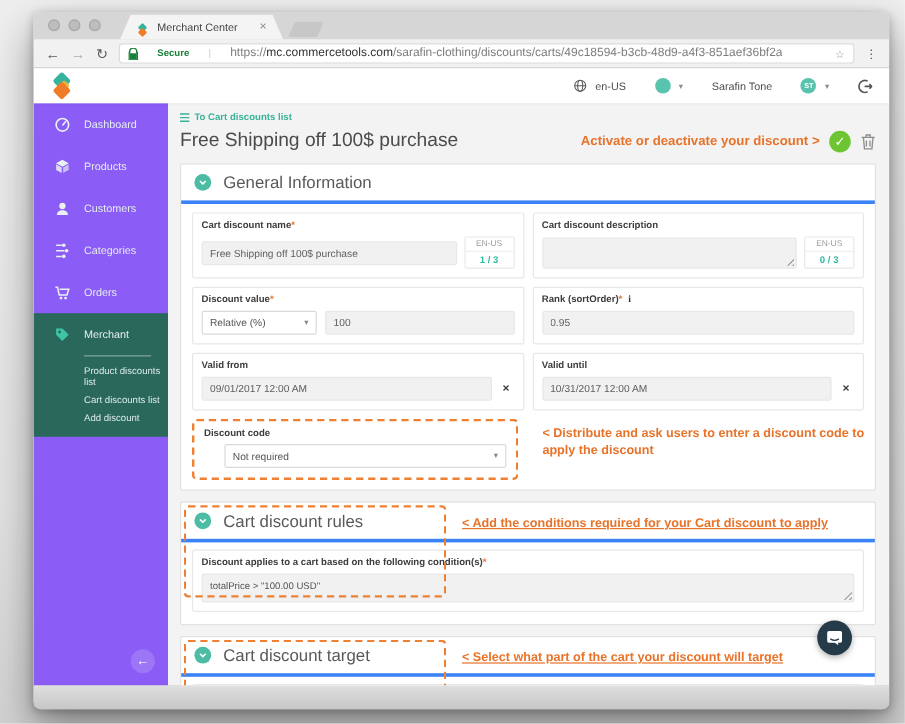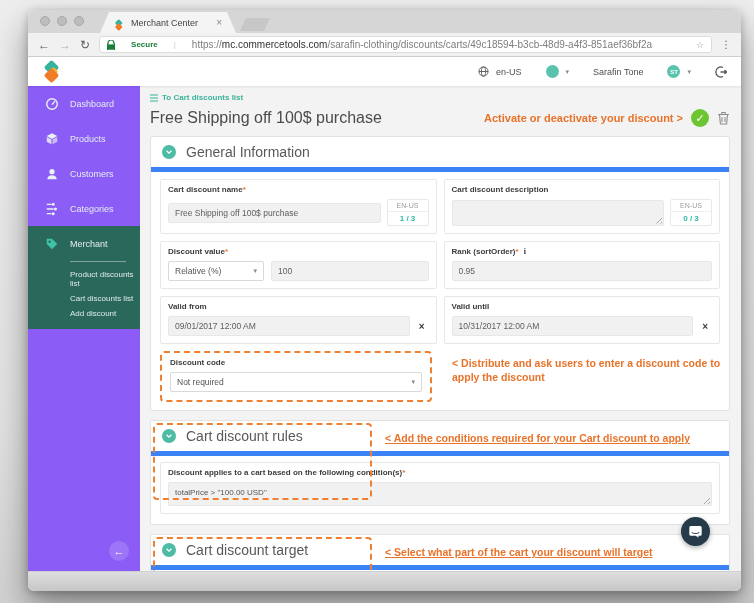--- a/index.html
+++ b/index.html
@@ -66,21 +66,21 @@
   .breadcrumb { display:flex; align-items:center; gap:4px; color:#3ab39b; font-size:8px; font-weight:bold; }
   .breadcrumb svg { width:8px; height:8px; }
   .titlerow { display:flex; align-items:center; margin-top:7px; }
   .pagetitle { font-size:16px; font-weight:400; color:#4b4b4b; }
   .titlerow .right { margin-left:auto; display:flex; align-items:center; gap:8px; }
   .hint { color:#e8732a; font-weight:bold; font-size:11px; }
   .check-toggle { width:18px; height:18px; border-radius:50%; background:#6cc531; color:#fff; font-size:11px; display:flex; align-items:center; justify-content:center; }
   .trash svg { width:13px; height:14px; display:block; }
 
   .card { background:#fff; border:1px solid #e2e2e2; border-radius:2px; margin-top:9px; position:relative; }
-  .sechead { display:flex; align-items:center; gap:10px; padding:7px 11px; border-bottom:5px solid #3b82f6; }
+  .sechead { display:flex; align-items:center; gap:10px; padding:7px 11px; border-bottom:3px solid #3b82f6; }
   .chev-circ { width:14px; height:14px; border-radius:50%; background:#4cbca4; display:flex; align-items:center; justify-content:center; flex:none; }
   .chev-circ svg { width:8px; height:8px; }
   .sectitle { font-size:14px; color:#595959; }
 
   .fieldgrid { display:grid; grid-template-columns:1fr 1fr; gap:7px; padding:7px 9px 4px; }
   .fieldbox { border:1px solid #e7e7e7; border-radius:2px; padding:5px 7px 7px; background:#fff; }
   .flabel { font-size:8px; font-weight:bold; color:#3c3c3c; }
   .flabel .req { color:#e8732a; }
   .info-i { display:inline-block; font-size:8px; font-weight:bold; color:#333; margin-left:5px; font-family:"Liberation Serif", serif; }
   .controlrow { display:flex; align-items:center; margin-top:5px; }
@@ -208,20 +208,28 @@
         </div>
         <div class="navitem">
           <svg viewBox="0 0 24 24" fill="#e9f1f2">
               <path d="M3 4h8M3 12h12M3 20h8" stroke="#e9f1f2" stroke-width="2.2"></path>
               <circle cx="14" cy="4" r="2.6"></circle>
               <circle cx="18" cy="12" r="2.6"></circle>
               <circle cx="14" cy="20" r="2.6"></circle>
             </svg>
           <span class="lbl">Categories</span>
         </div>
+        <div class="navitem">
+          <svg viewBox="0 0 24 24">
+              <path d="M2 4h3l2.5 11h11l2.5-8H8" fill="none" stroke="#e9f1f2" stroke-width="2.2"></path>
+              <circle cx="10" cy="19.5" r="2" fill="#e9f1f2"></circle>
+              <circle cx="16.5" cy="19.5" r="2" fill="#e9f1f2"></circle>
+            </svg>
+          <span class="lbl">Orders</span>
+        </div>
         <div class="nav-active">
           <div class="navitem">
             <svg viewBox="0 0 24 24">
                 <path d="M3 12V3h9l9 9-9 9z" fill="#3ec3a6"></path>
                 <circle cx="8" cy="8" r="2" fill="#2a685c"></circle>
               </svg>
             <span class="lbl">Merchant</span>
           </div>
           <div class="divider"></div>
           <div class="subitem">Product discounts list</div>
@@ -315,21 +323,21 @@
               <div class="controlrow">
                 <input class="tinput" value="10/31/2017 12:00 AM" style="">
                 <span class="clear-x">×</span>
               </div>
             </div>
           </div>
 
           <div class="coderow">
             <div class="dashedbox codebox">
               <div class="flabel">Discount code</div>
-              <div class="selectbox" style="margin-top:5px;">
+              <div class="selectbox" style="margin-top:5px;margin-left:17px;">
                 <span>Not required</span>
                 <span class="sel-caret">▾</span>
               </div>
             </div>
             <div class="code-hint">&lt; Distribute and ask users to enter a discount code to apply the discount</div>
           </div>
         </div>
 
         <div class="card">
           <div class="sec-overlay" style="height:77px;"></div>

